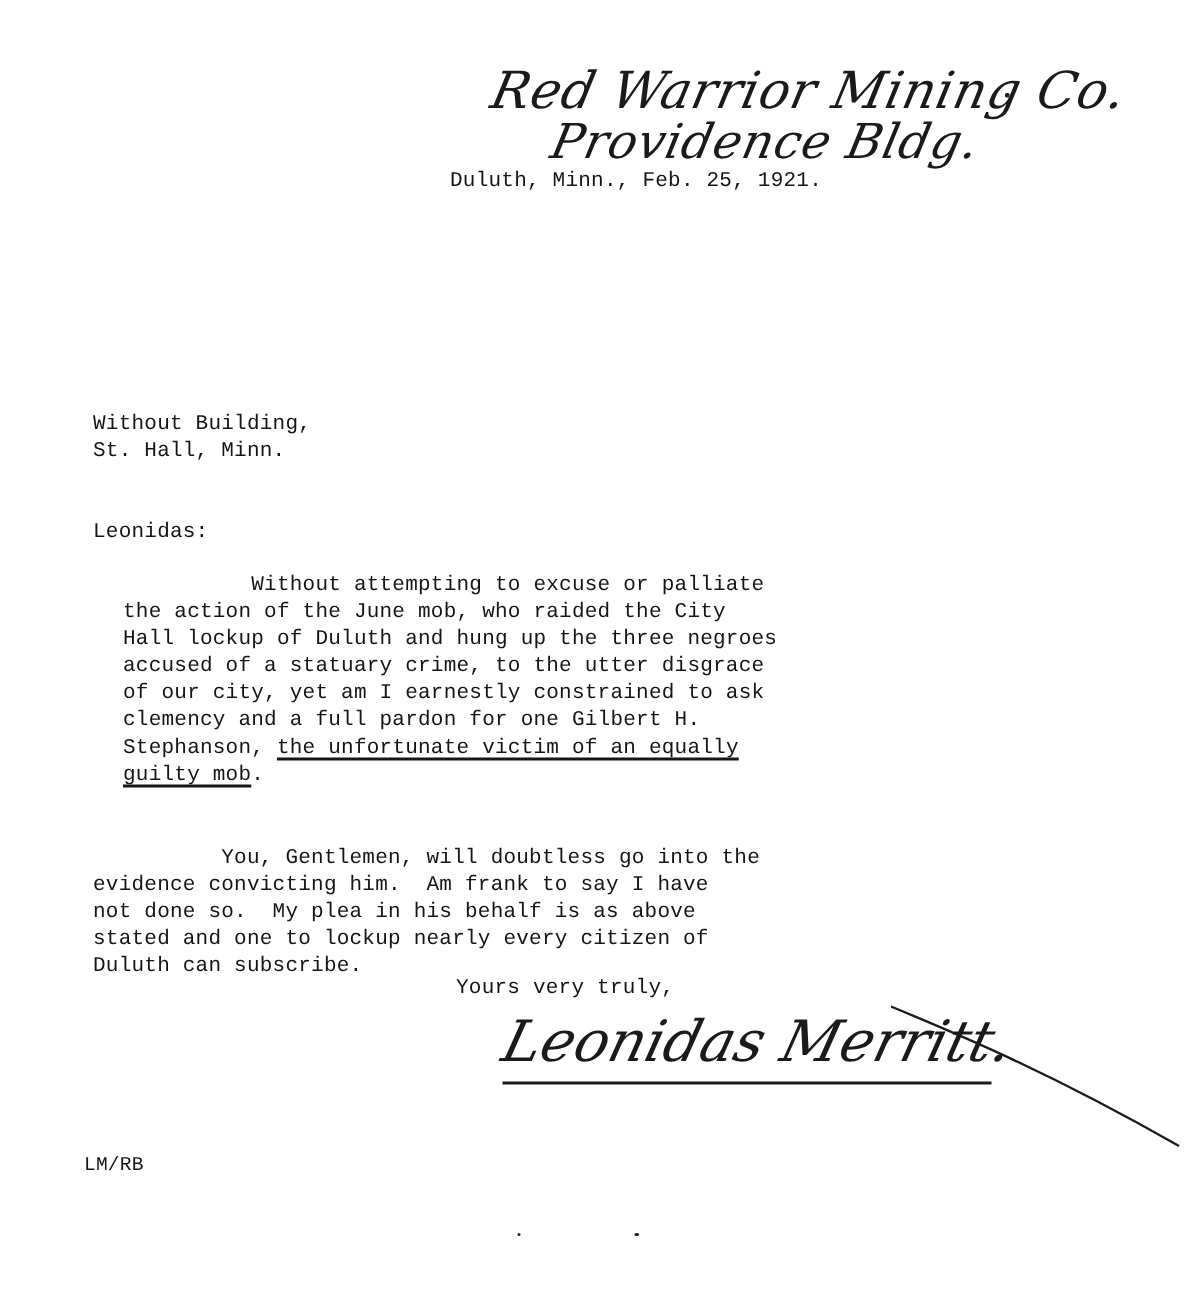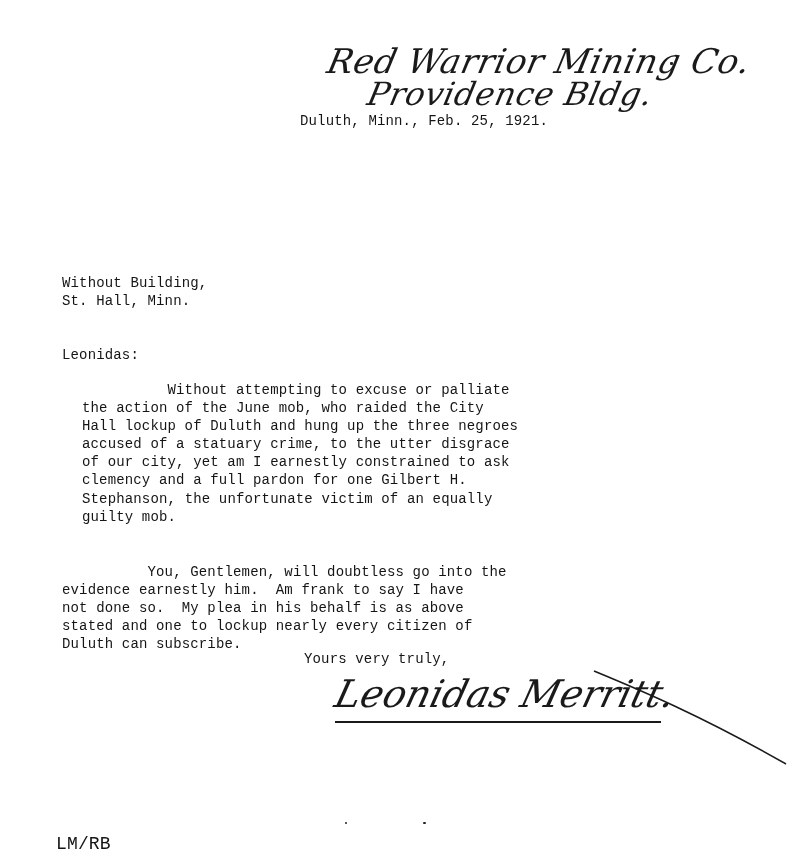--- a/index.html
+++ b/index.html
@@ -60,24 +60,25 @@
   .para1 {
     left: 62px; top: 381px; margin-left: 20px;
   }
   .para2 {
     left: 62px; top: 543px; margin-top: 20px;
   }
   .closing {
     left: 304px; top: 650px;
   }
   .initials {
-    left: 56px; top: 835px;
-    font-size: 18px;
+    left: 56px; top: 768px;
+    font-size: 13px;
   }
   .ul {
+    text-decoration: underline;
     text-decoration-thickness: 1.5px;
     text-underline-offset: 3px;
     text-align: center;
   }
   .signature {
     position: absolute;
     left: 336px; top: 672px;
     font-family: "DejaVu Serif", serif;
     font-style: italic;
     font-size: 38px;
@@ -115,21 +116,21 @@
   <span class="speck" style="left:670px; top:62px;"></span>
 
   <div class="type dateline">Duluth, Minn., Feb. 25, 1921.</div>
 
   <div class="type address"><div>Without Building,</div><div>St. Hall, Minn.</div></div>
 
   <div class="type salutation">Leonidas:</div>
 
   <div class="type para1"><div>          Without attempting to excuse or palliate</div><div>the action of the June mob, who raided the City</div><div>Hall lockup of Duluth and hung up the three negroes</div><div>accused of a statuary crime, to the utter disgrace</div><div>of our city, yet am I earnestly constrained to ask</div><div>clemency and a full pardon for one Gilbert H.</div><div><span>Stephanson, </span><span class="ul">the unfortunate victim of an equally</span></div><div><span class="ul">guilty mob</span><span>.</span></div></div>
 
-  <div class="type para2"><div>          You, Gentlemen, will doubtless go into the</div><div>evidence earnestly him.  Am frank to say I have</div><div>not done so.  My plea in his behalf is as above</div><div>stated and one to lockup nearly every citizen of</div><div>Duluth can subscribe.</div></div>
+  <div class="type para2"><div>          You, Gentlemen, will doubtless go into the</div><div>evidence convicting him.  Am frank to say I have</div><div>not done so.  My plea in his behalf is as above</div><div>stated and one to lockup nearly every citizen of</div><div>Duluth can subscribe.</div></div>
 
   <div class="type closing">Yours very truly,</div>
 
   <div class="signature">Leonidas Merritt.</div>
   <div class="sig-underline"></div>
   <svg class="sig-stroke" viewBox="0 0 800 862" xmlns="http://www.w3.org/2000/svg">
     <path d="M594 671 C 640 690, 700 715, 786 764" stroke="#1a1a1a" stroke-width="1.6" fill="none"></path>
   </svg>
 
   <div class="type initials">LM/RB</div>

